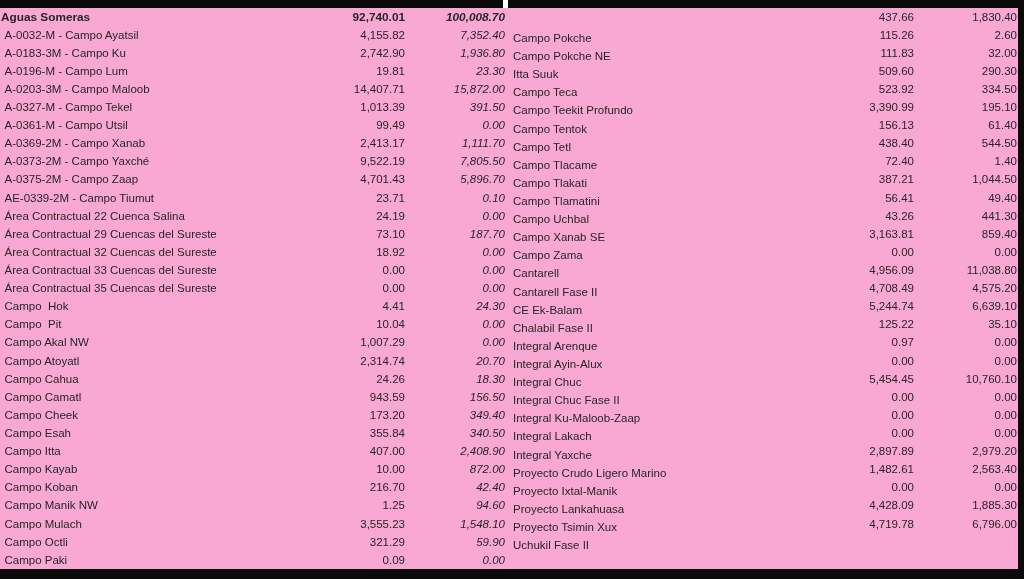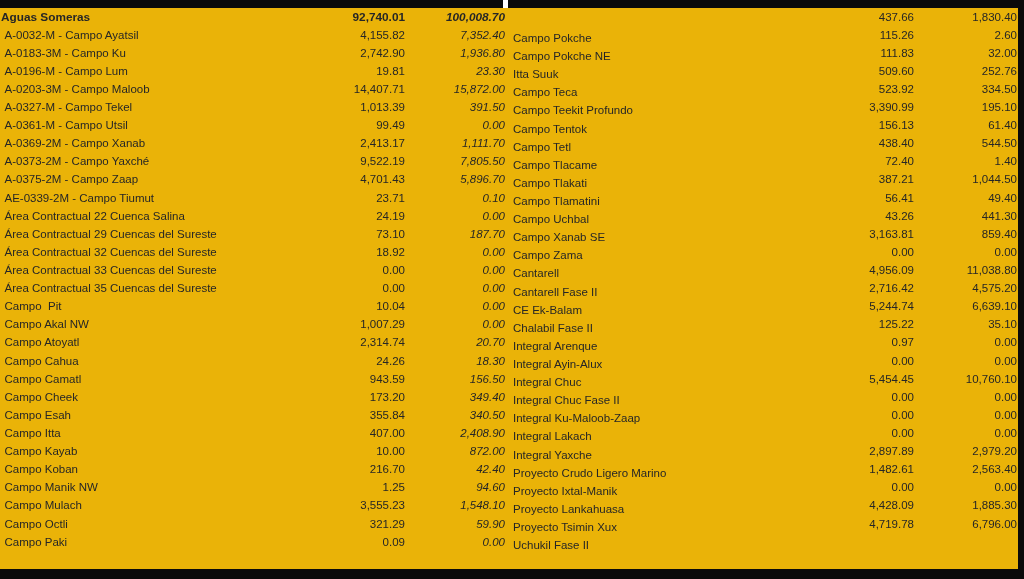--- a/index.html
+++ b/index.html
@@ -1,17 +1,17 @@
 <!DOCTYPE html>
 <html><head>
 <meta charset="utf-8">
 <style>
   html,body{margin:0;padding:0;background:#e8e8e8;}
   .sheet{
-    position:relative;width:1024px;height:579px;background:#eab308;
+    position:relative;width:1024px;height:579px;background:#f9a8d4;
     overflow:hidden;font-family:"Liberation Sans",sans-serif;color:#262626;
   }
   .pane{position:absolute;top:7.5px;}
   .pane-left{left:0;width:505px;}
   .pane-right{left:511px;width:506px;}
   .row{
     display:flex;align-items:center;height:18.12px;line-height:18.12px;
     font-size:11.5px;white-space:pre;
   }
   .row .label{flex:1 1 auto;overflow:hidden;padding-left:4.5px;}
@@ -114,20 +114,25 @@
       <span class="label">Área Contractual 33 Cuencas del Sureste</span>
       <span class="v v1">0.00</span>
       <span class="v v2">0.00</span>
     </div>
       <div class="row">
       <span class="label">Área Contractual 35 Cuencas del Sureste</span>
       <span class="v v1">0.00</span>
       <span class="v v2">0.00</span>
     </div>
       <div class="row">
+      <span class="label">Campo  Hok</span>
+      <span class="v v1">4.41</span>
+      <span class="v v2">24.30</span>
+    </div>
+      <div class="row">
       <span class="label">Campo  Pit</span>
       <span class="v v1">10.04</span>
       <span class="v v2">0.00</span>
     </div>
       <div class="row">
       <span class="label">Campo Akal NW</span>
       <span class="v v1">1,007.29</span>
       <span class="v v2">0.00</span>
     </div>
       <div class="row">
@@ -203,21 +208,21 @@
       <span class="v v2">2.60</span>
     </div>
       <div class="row">
       <span class="label">Itta Suuk</span>
       <span class="v v1">111.83</span>
       <span class="v v2">32.00</span>
     </div>
       <div class="row">
       <span class="label">Campo Teca</span>
       <span class="v v1">509.60</span>
-      <span class="v v2">252.76</span>
+      <span class="v v2">290.30</span>
     </div>
       <div class="row">
       <span class="label">Campo Teekit Profundo</span>
       <span class="v v1">523.92</span>
       <span class="v v2">334.50</span>
     </div>
       <div class="row">
       <span class="label">Campo Tentok</span>
       <span class="v v1">3,390.99</span>
       <span class="v v2">195.10</span>
@@ -262,21 +267,21 @@
       <span class="v v1">0.00</span>
       <span class="v v2">0.00</span>
     </div>
       <div class="row">
       <span class="label">Cantarell Fase II</span>
       <span class="v v1">4,956.09</span>
       <span class="v v2">11,038.80</span>
     </div>
       <div class="row">
       <span class="label">CE Ek-Balam</span>
-      <span class="v v1">2,716.42</span>
+      <span class="v v1">4,708.49</span>
       <span class="v v2">4,575.20</span>
     </div>
       <div class="row">
       <span class="label">Chalabil Fase II</span>
       <span class="v v1">5,244.74</span>
       <span class="v v2">6,639.10</span>
     </div>
       <div class="row">
       <span class="label">Integral Arenque</span>
       <span class="v v1">125.22</span>

